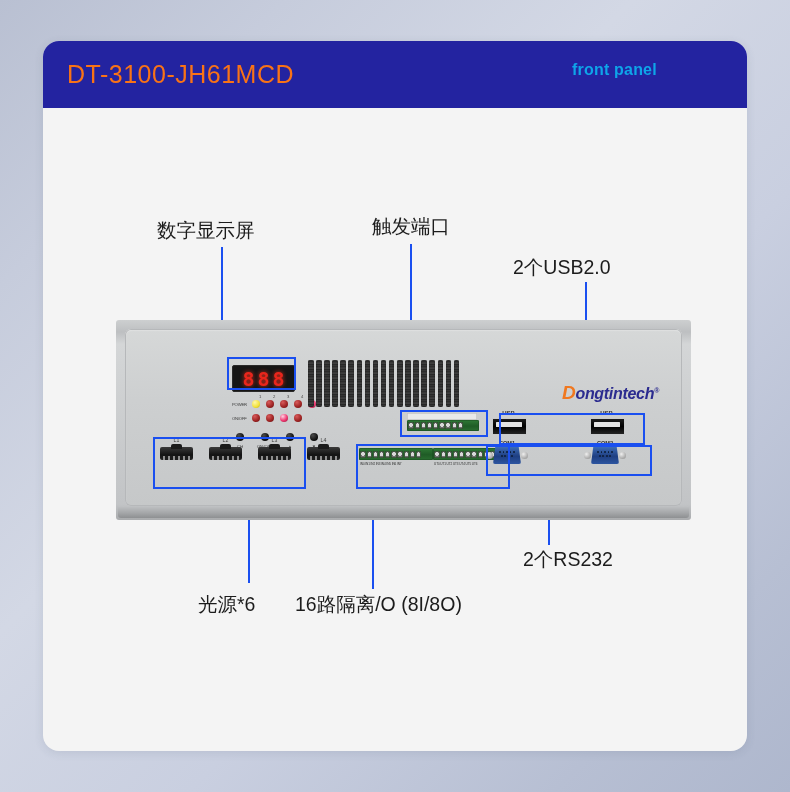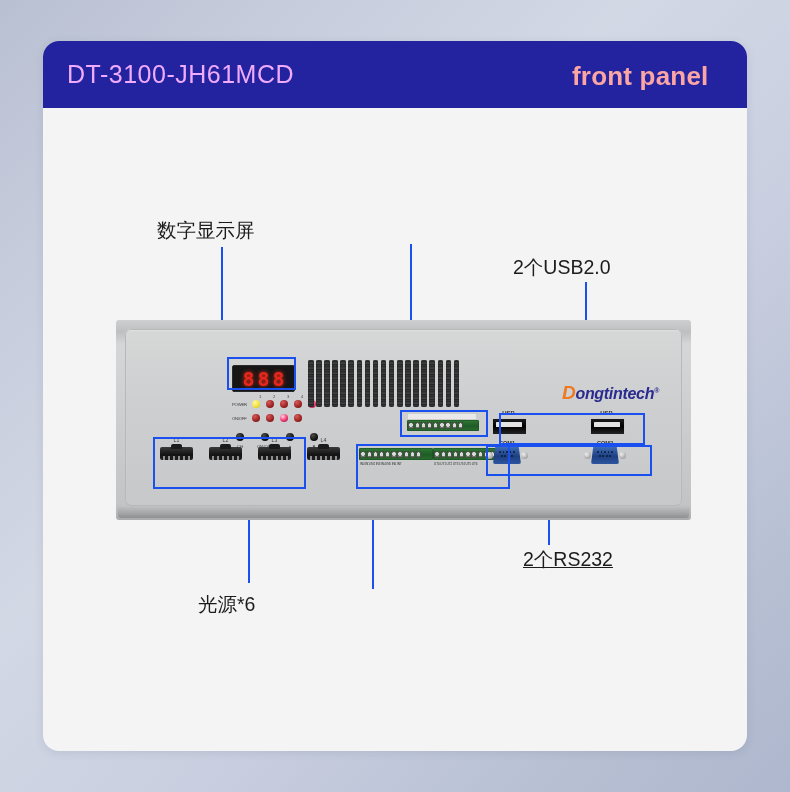--- a/index.html
+++ b/index.html
@@ -18,24 +18,24 @@
   
   #header{
     position:absolute;left:0;top:0;width:704px;height:67px;
     background:#2323a0;
     display:flex;align-items:center;
   }
   #hdr-cn{
     color:#fff;font-size:28px;font-weight:bold;margin-left:31px;letter-spacing:1px;
   }
   #hdr-model{
-    color:#f0abfc;font-size:25px;margin-left:24px;letter-spacing:.5px;
+    color:#f97316;font-size:25px;margin-left:24px;letter-spacing:.5px;
   }
   #hdr-en{
-    color:#fca5a5;font-size:26px;font-weight:bold;position:absolute;left:529px;top:20px;
+    color:#0ea5e9;font-size:16px;font-weight:bold;position:absolute;left:529px;top:20px;
     letter-spacing:.2px;
   }
   
   .lbl{position:absolute;color:#1c1c1c;font-size:19.5px;line-height:25px;white-space:pre;}
   .lbl.c{text-align:center;}
   
   .ln{position:absolute;background:#1a4ff0;}
   .lnv{width:2px;}
   
   .hl{position:absolute;border:2.5px solid #1a4ff0;box-sizing:border-box;}
@@ -129,25 +129,27 @@
 
 <div id="card">
 
   <div id="header">
     <span id="hdr-model">DT-3100-JH61MCD</span>
     <span id="hdr-en">front panel</span>
   </div>
 
   <div class="lbl" style="left:114px;top:177px;">数字显示屏</div>
 
+  <div class="lbl c" style="left:298px;top:173px;width:140px;">触发端口</div>
 
   <div class="lbl" style="left:470px;top:214px;">2个USB2.0</div>
 
-  <div class="lbl" style="left:480px;top:506px;text-decoration:underline;">2个RS232</div>
-
+  <div class="lbl" style="left:480px;top:506px;">2个RS232</div>
+
+  <div class="lbl" style="left:252px;top:551px;">16路隔离/O (8I/8O)</div>
 
   <div class="lbl" style="left:155px;top:551px;">光源*6</div>
 
   <div class="ln lnv" style="left:178px;top:206px;height:110px;"></div>
 
   <div class="ln lnv" style="left:367px;top:203px;height:170px;"></div>
 
   <div class="ln lnv" style="left:542px;top:241px;height:133px;"></div>
 
   <div class="ln lnv" style="left:505px;top:432px;height:72px;"></div>

